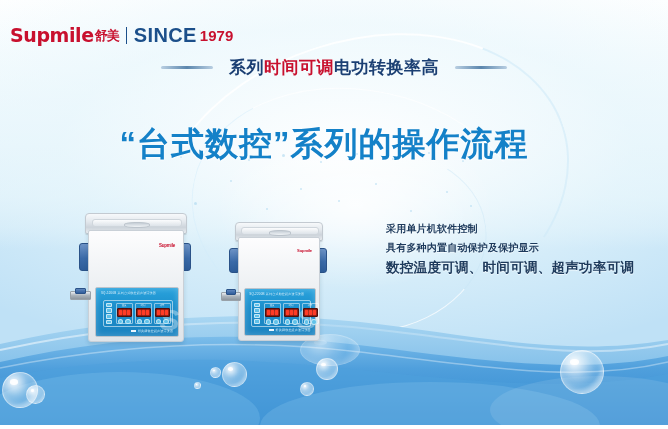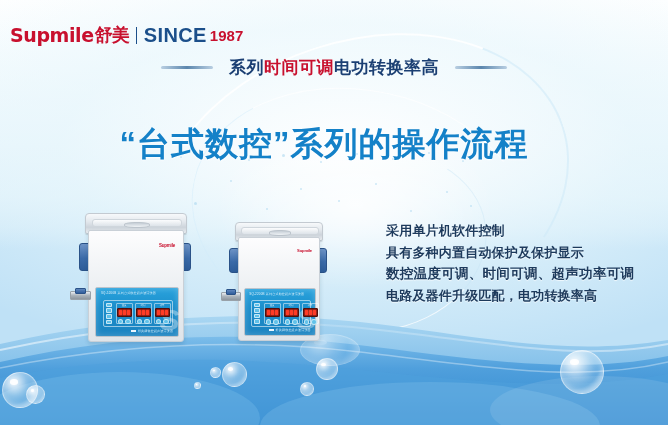--- a/index.html
+++ b/index.html
@@ -22,21 +22,21 @@
   .arc3{left:255px;top:150px;width:230px;height:180px;border-width:1px;border-bottom-color:rgba(255,255,255,0.75);border-right-color:rgba(198,229,246,0.4);transform:rotate(-8deg);}
   .glow{position:absolute;left:215px;top:120px;width:280px;height:170px;border-radius:50%;
     background:radial-gradient(ellipse at 50% 50%, rgba(255,255,255,0.8) 0%, rgba(255,255,255,0) 70%);}
 
   .dotfield{position:absolute;left:170px;top:150px;width:330px;height:70px;opacity:.5;}
   .dot{position:absolute;border-radius:50%;background:#9fd2ee;}
 
   
   .logo{position:absolute;left:10px;top:24px;display:flex;align-items:center;height:22px;}
   .logo-sup{font-size:19px;font-weight:bold;color:#c8102e;letter-spacing:-0.4px;line-height:1;font-family:"DejaVu Sans",sans-serif;}
-  .logo-cn{font-size:18px;font-weight:bold;color:#c8102e;margin-left:1px;line-height:1;letter-spacing:-1px;}
+  .logo-cn{font-size:13px;font-weight:bold;color:#c8102e;margin-left:1px;line-height:1;letter-spacing:-1px;}
   .logo-div{width:1px;height:17px;background:#1b4f8a;margin:0 7px;}
   .logo-since{font-size:20px;font-weight:bold;color:#1b4f8a;letter-spacing:.4px;line-height:1;}
   .logo-year{font-size:15px;font-weight:bold;color:#c8102e;letter-spacing:0px;line-height:1;margin-left:3px;}
 
   
   .subbar{position:absolute;left:0;top:56px;width:668px;display:flex;align-items:center;justify-content:center;gap:16px;}
   .rule{width:52px;height:3px;background:linear-gradient(90deg,#b9cfe2,#5b86ad,#b9cfe2);border-radius:2px;}
   .subtitle{font-size:17px;font-weight:bold;letter-spacing:.5px;white-space:nowrap;}
   .sub-blue{color:#1b3f73;margin-top:26px;}
   .sub-red{color:#c8102e;}
@@ -91,21 +91,21 @@
   .sb{width:3.5px;height:3.5px;border-radius:50%;background:#62c2e9;border:1px solid rgba(255,255,255,0.6);}
   .drain{position:absolute;border-radius:1px;
     background:linear-gradient(180deg,#e9edf1,#aab3bb 50%,#8d969e);border:1px solid #98a1a9;}
   .drain-knob{position:absolute;left:22%;top:-58%;width:46%;height:62%;border-radius:1px;
     background:linear-gradient(180deg,#5f86bd,#2f5d9b);border:1px solid #2a5288;}
   .sidegrip{position:absolute;border-radius:3px;
     background:linear-gradient(180deg,#6d93c6,#3a6aa8 55%,#2d5c99);border:1px solid #2a5288;}
 
   
   .features{position:absolute;left:386px;top:224px;width:278px;}
-  .feature{font-size:13px;font-weight:bold;color:#1d3a5c;line-height:1;margin-bottom:8.5px;white-space:nowrap;
+  .feature{font-size:10px;font-weight:bold;color:#1d3a5c;line-height:1;margin-bottom:8.5px;white-space:nowrap;
     text-shadow:0 1px 1px rgba(255,255,255,0.75);letter-spacing:.2px;}
 </style>
 </head>
 <body>
 
 <div class="slide">
 
   <div class="glow"></div>
   <div class="arc arc1"></div>
   <div class="arc arc2"></div>
@@ -130,21 +130,21 @@
       <span class="dot" style="left: 168px; top: 50px; width: 2px; height: 2px;"></span>
       <span class="dot" style="left: 240px; top: 60px; width: 2px; height: 2px;"></span>
       <span class="dot" style="left: 300px; top: 55px; width: 2px; height: 2px;"></span>
     </div>
 
   <div class="logo">
     <span class="logo-sup">Supmile</span>
     <span class="logo-cn">舒美</span>
     <span class="logo-div"></span>
     <span class="logo-since">SINCE</span>
-    <span class="logo-year">1987</span>
+    <span class="logo-year">1979</span>
   </div>
 
   <div class="subbar">
     <span class="rule"></span>
     <span class="subtitle"><span class="sub-blue">系列</span><span class="sub-red">时间可调</span><span class="sub-blue">电功转换率高</span></span>
     <span class="rule"></span>
   </div>
 
   <div class="maintitle">“台式数控”系列的操作流程</div>
 
@@ -325,16 +325,15 @@
 
     <div class="drain" style="left:-13px;top:70px;width:18px;height:7px;">
       <div class="drain-knob"></div>
     </div>
   </div>
 
   <div class="features">
     <div class="feature">采用单片机软件控制</div>
     <div class="feature">具有多种内置自动保护及保护显示</div>
     <div class="feature" style="font-size:13.6px;">数控温度可调、时间可调、超声功率可调</div>
-    <div class="feature">电路及器件升级匹配，电功转换率高</div>
   </div>
 
 </div>
 
 </body></html>

